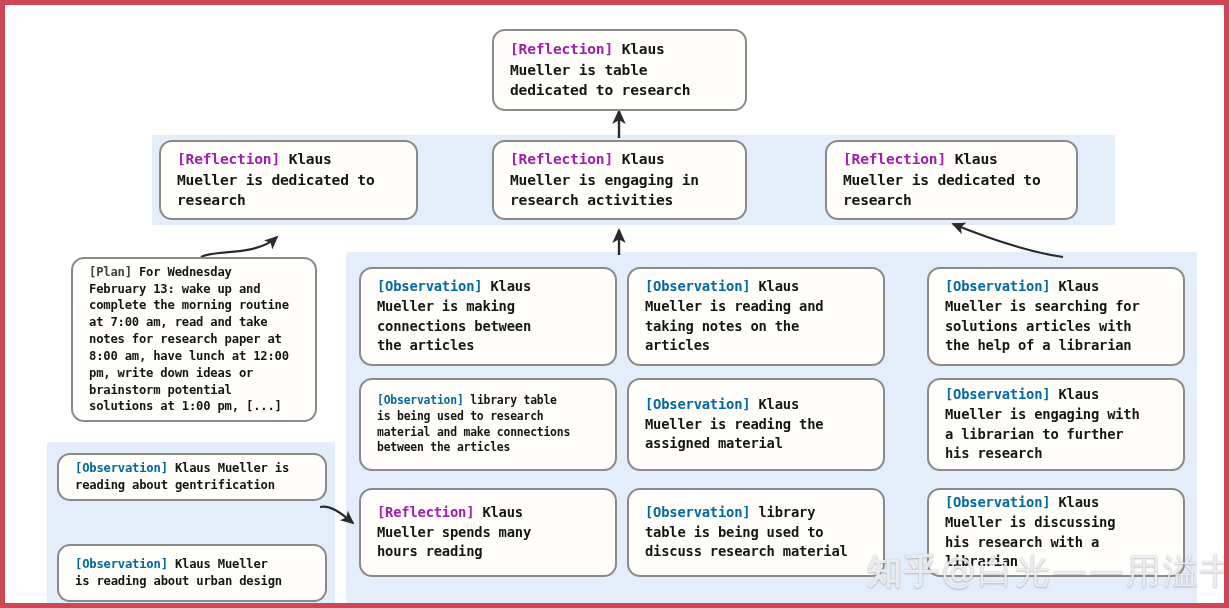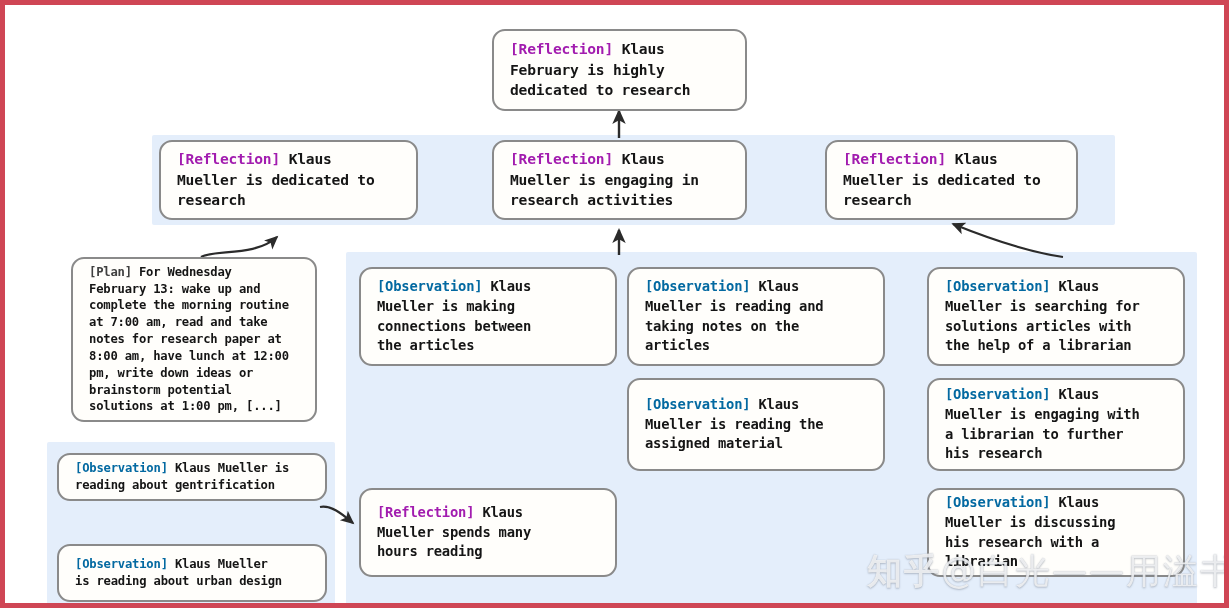--- a/index.html
+++ b/index.html
@@ -95,21 +95,21 @@
 
     <path d="M614,250 L614,225" stroke="#2b2b2b" stroke-width="2.4" fill="none" marker-end="url(#ah)"></path>
 
     <path d="M1058,252 C1030,248 990,236 948,219" stroke="#2b2b2b" stroke-width="2.2" fill="none" marker-end="url(#ah)"></path>
 
     <path d="M315,502 C326,500 336,508 348,518" stroke="#2b2b2b" stroke-width="2.2" fill="none" marker-end="url(#ah)"></path>
   </svg>
 
   <div class="node sz-15" style="left:487px; top:24px; width:255px; height:82px;">
     <div class="txt"><span class="tag-reflection">[Reflection]</span><span> Klaus
-February is highly
+Mueller is table
 dedicated to research</span></div>
   </div>
 
   <div class="node sz-15" style="left:154px; top:135px; width:259px; height:80px;">
     <div class="txt"><span class="tag-reflection">[Reflection]</span><span> Klaus
 Mueller is dedicated to
 research</span></div>
   </div>
 
   <div class="node sz-15" style="left:487px; top:135px; width:255px; height:80px;">
@@ -146,40 +146,51 @@
 is reading about urban design</span></div>
   </div>
 
   <div class="node sz-14" style="left:354px; top:262px; width:258px; height:99px;">
     <div class="txt"><span class="tag-observation">[Observation]</span><span> Klaus
 Mueller is making
 connections between
 the articles</span></div>
   </div>
 
+  <div class="node sz-11" style="left:354px; top:373px; width:258px; height:93px;">
+    <div class="txt"><span class="tag-observation">[Observation]</span><span> library table
+is being used to research
+material and make connections
+between the articles</span></div>
+  </div>
 
   <div class="node sz-14" style="left:354px; top:483px; width:258px; height:89px;">
     <div class="txt"><span class="tag-reflection">[Reflection]</span><span> Klaus
 Mueller spends many
 hours reading</span></div>
   </div>
 
   <div class="node sz-14" style="left:622px; top:262px; width:258px; height:99px;">
     <div class="txt"><span class="tag-observation">[Observation]</span><span> Klaus
 Mueller is reading and
 taking notes on the
 articles</span></div>
   </div>
 
   <div class="node sz-14" style="left:622px; top:373px; width:258px; height:93px;">
     <div class="txt"><span class="tag-observation">[Observation]</span><span> Klaus
 Mueller is reading the
 assigned material</span></div>
   </div>
 
+  <div class="node sz-14" style="left:622px; top:483px; width:258px; height:89px;">
+    <div class="txt"><span class="tag-observation">[Observation]</span><span> library
+table is being used to
+discuss research material</span></div>
+  </div>
 
   <div class="node sz-14" style="left:922px; top:262px; width:258px; height:99px;">
     <div class="txt"><span class="tag-observation">[Observation]</span><span> Klaus
 Mueller is searching for
 solutions articles with
 the help of a librarian</span></div>
   </div>
 
   <div class="node sz-14" style="left:922px; top:373px; width:258px; height:93px;">
     <div class="txt"><span class="tag-observation">[Observation]</span><span> Klaus

